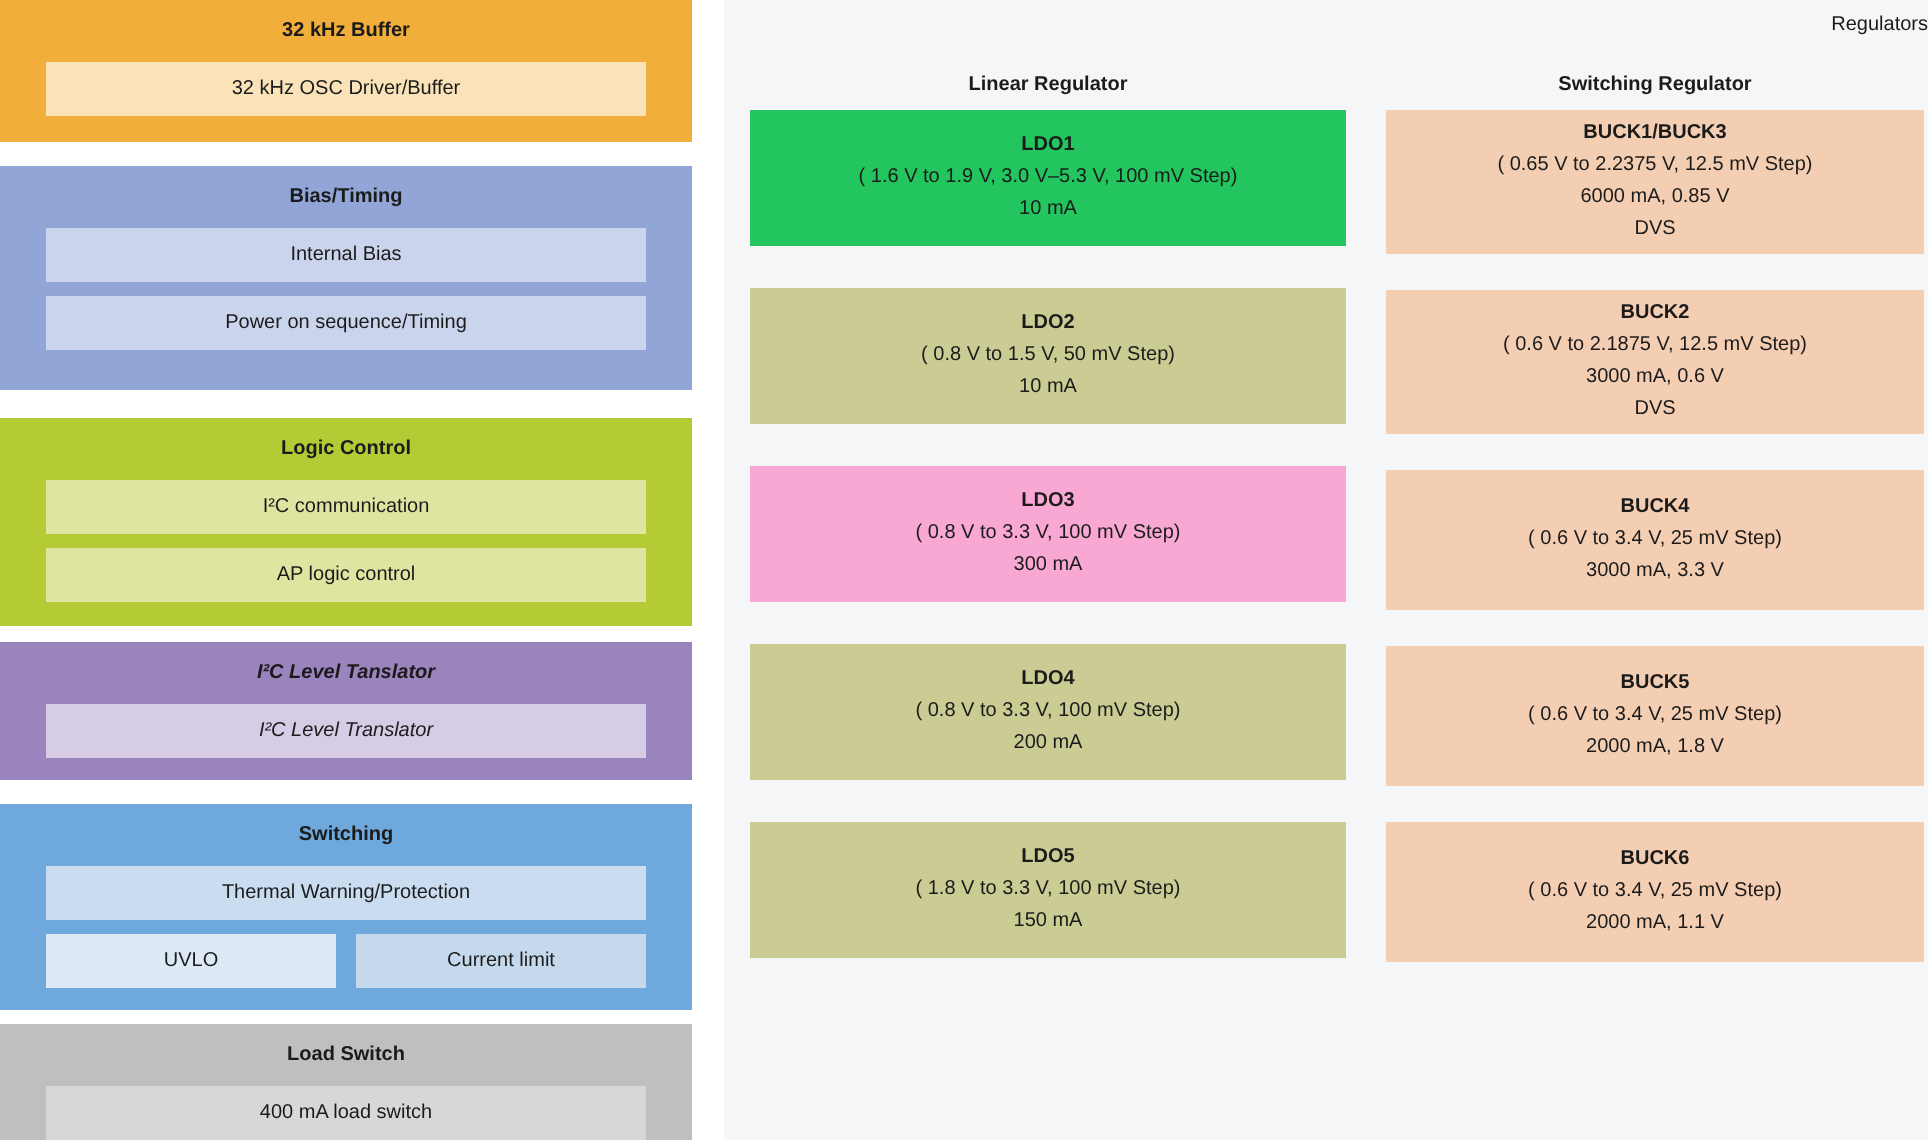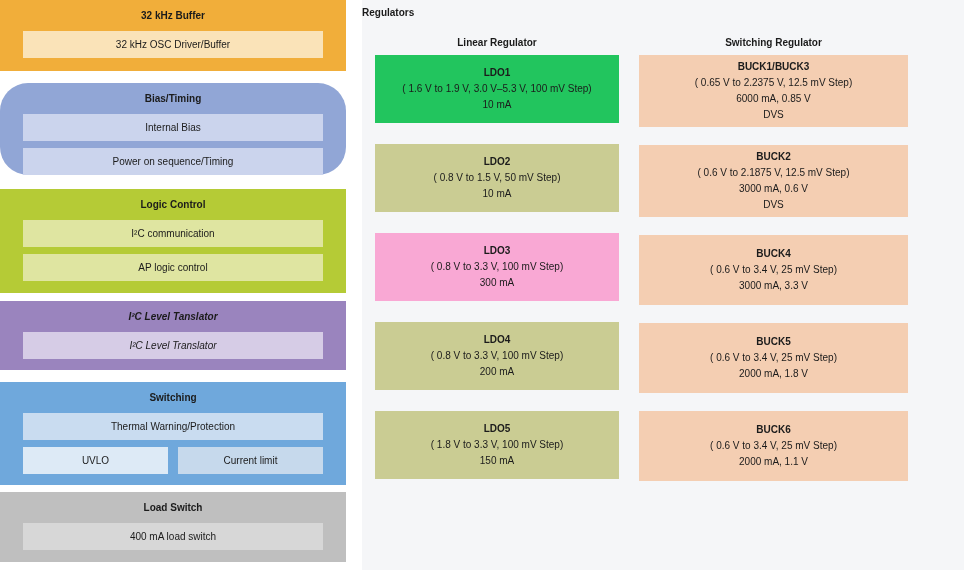--- a/index.html
+++ b/index.html
@@ -11,31 +11,31 @@
   .left-col{position:absolute;left:0;top:0;width:346px;}
   .lblock{width:346px;box-sizing:border-box;padding-top:8px;text-align:center;}
   .lblock-title{font-weight:bold;line-height:16px;}
   .lblock-item{
     width:300px;height:27px;line-height:27px;margin:7px auto 0 auto;
     text-align:center;white-space:nowrap;overflow:hidden;
   }
   .split-row{width:300px;margin:7px auto 0 auto;display:flex;gap:10px;}
   .split-row .lblock-item{width:145px;margin:0;}
   .lb0{padding-bottom:13px;}
-  .lb1{margin-top:12px;padding-bottom:0;border-radius:28px;}
+  .lb1{margin-top:12px;padding-bottom:20px;}
   .lb2{margin-top:14px;padding-bottom:12px;}
   .lb3{margin-top:8px;padding-bottom:11px;font-style:italic;}
   .lb4{margin-top:12px;padding-bottom:11px;}
   .lb5{margin-top:7px;padding-bottom:12px;}
   
   .right-panel{position:absolute;left:362px;top:0;right:0;bottom:0;}
-  .reg-title{text-align:left;font-weight:bold;padding-top:5px;line-height:16px;}
+  .reg-title{text-align:right;font-weight:normal;padding-top:5px;line-height:16px;}
   .reg-cols{display:flex;margin-left:13px;gap:20px;margin-top:14px;}
   .reg-col{display:flex;flex-direction:column;}
-  .reg-col.lin{width:244px;}
+  .reg-col.lin{width:298px;}
   .reg-col.sw{width:269px;}
   .col-header{text-align:center;font-weight:bold;line-height:16px;margin-bottom:4px;}
   .reg-box{
     box-sizing:border-box;width:100%;text-align:center;line-height:16px;
     padding:10px 0;margin-bottom:21px;
   }
   .sw .reg-box{padding:11px 0;margin-bottom:18px;}
   .sw .reg-box.has4{padding:4px 0;}
   .reg-name{font-weight:bold;}
 </style>

